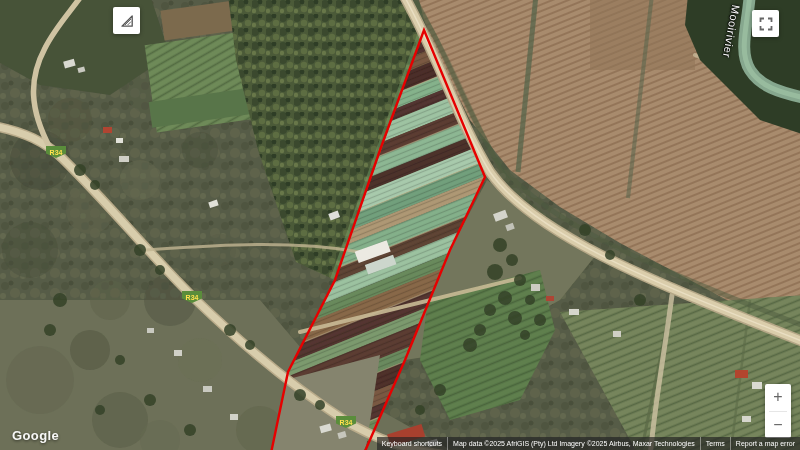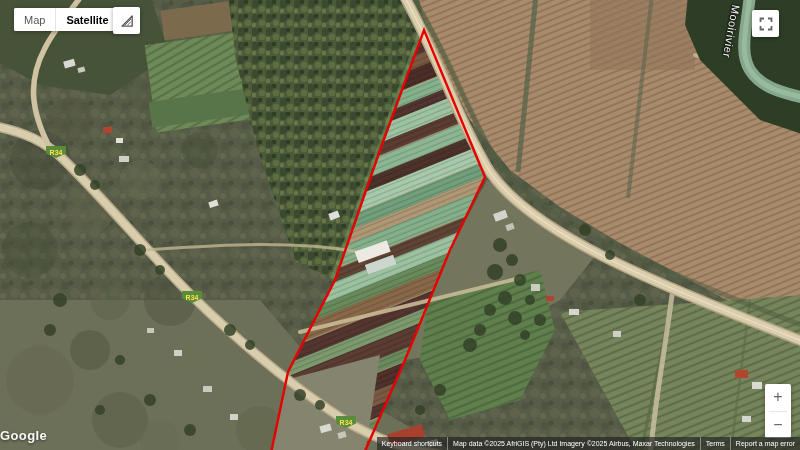--- a/index.html
+++ b/index.html
@@ -13,21 +13,21 @@
   .maptype button{border:none;background:#fff;font-family:inherit;font-size:11px;padding:0 10px;color:#565656;cursor:pointer;}
   .maptype button.active{font-weight:bold;color:#000;}
   .maptype button + button{border-left:1px solid #e6e6e6;}
   .draw-btn{position:absolute;left:113px;top:7px;width:27px;height:27px;border:none;display:flex;align-items:center;justify-content:center;cursor:pointer;padding:0;}
   .fullscreen-btn{position:absolute;left:752px;top:10px;width:27px;height:27px;border:none;display:flex;align-items:center;justify-content:center;cursor:pointer;padding:0;}
   .zoom-ctl{position:absolute;left:765px;top:384px;width:26px;height:54px;display:flex;flex-direction:column;}
   .zoom-ctl button{flex:1;border:none;background:transparent;font-family:inherit;font-size:16px;color:#666;cursor:pointer;line-height:1;padding:0;}
   .zoom-divider{height:1px;background:#e6e6e6;margin:0 4px;}
 
   
-  .google{position:absolute;left:0;bottom:7px;color:#fff;font-size:13px;font-weight:bold;letter-spacing:.4px;opacity:.95;text-shadow:0 1px 3px rgba(0,0,0,.6);}
+  .google{position:absolute;left:12px;bottom:7px;color:#fff;font-size:13px;font-weight:bold;letter-spacing:.4px;opacity:.95;text-shadow:0 1px 3px rgba(0,0,0,.6);}
   .river-label{position:absolute;left:742px;top:6px;color:#fff;font-size:11px;letter-spacing:.6px;transform-origin:0 0;transform:rotate(100deg);text-shadow:0 0 3px rgba(0,0,0,.95),0 0 2px rgba(0,0,0,.9),0 1px 1px rgba(0,0,0,.9);white-space:nowrap;}
   .badge{position:absolute;width:20px;height:12px;background:var(--route-badge-bg,#5a8d3b);color:var(--route-badge-text,#ffe14d);font-size:7px;font-weight:bold;display:flex;align-items:center;justify-content:center;clip-path:polygon(0 0,100% 0,100% 62%,50% 100%,0 62%);}
   .badge-1{left:46px;top:146px;}
   .badge-2{left:182px;top:291px;}
   .badge-3{left:336px;top:416px;}
 
   
   .attrib{position:absolute;right:0;bottom:0;height:13px;display:flex;align-items:center;background:rgba(35,35,35,.68);color:#fff;font-size:7px;white-space:nowrap;}
   .attrib > span{padding:0 5px;line-height:13px;}
   .attrib > span + span{border-left:1px solid rgba(255,255,255,.4);}
@@ -283,24 +283,20 @@
   <div class="badge badge-1">
       <span>R34</span>
     </div>
   <div class="badge badge-2">
       <span>R34</span>
     </div>
   <div class="badge badge-3">
       <span>R34</span>
     </div>
 
-  <div class="maptype ctl">
-    <button>Map</button>
-    <button class="active">Satellite</button>
-  </div>
 
   <button class="draw-btn ctl">
     <svg width="16" height="16" viewBox="0 0 16 16">
       <path d="M3,13.2 L13.2,13.2 L13.2,3 Z" fill="none" stroke="#555" stroke-width="1.3" stroke-linejoin="round"></path>
       <path d="M6,12 L12,6 M8.6,12 L12,8.6" stroke="#555" stroke-width=".9"></path>
     </svg>
   </button>
 
   <button class="fullscreen-btn ctl">
     <svg width="14" height="14" viewBox="0 0 14 14">

